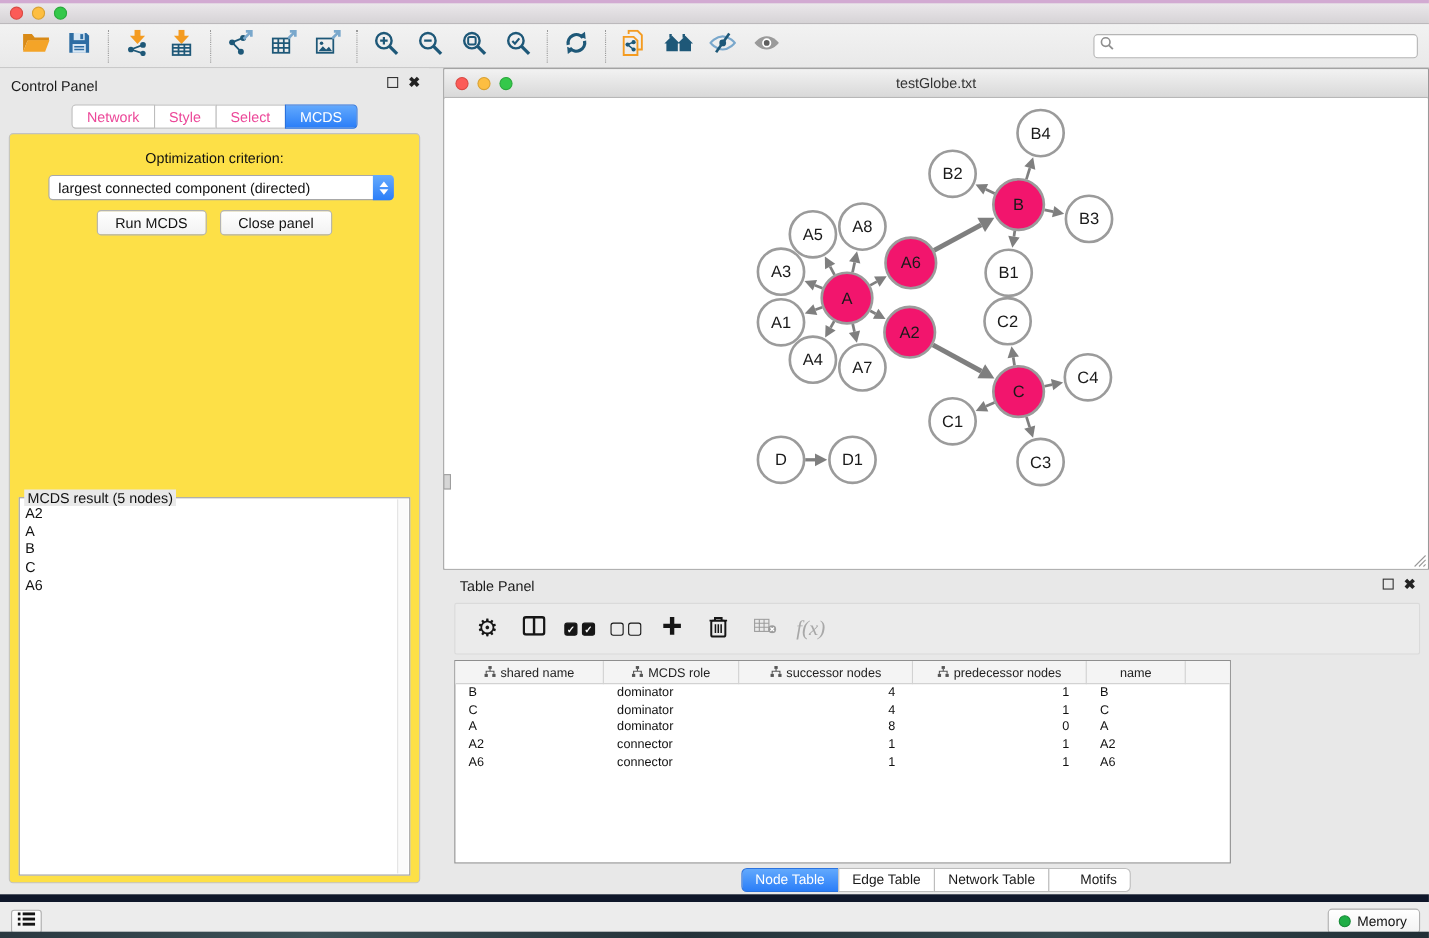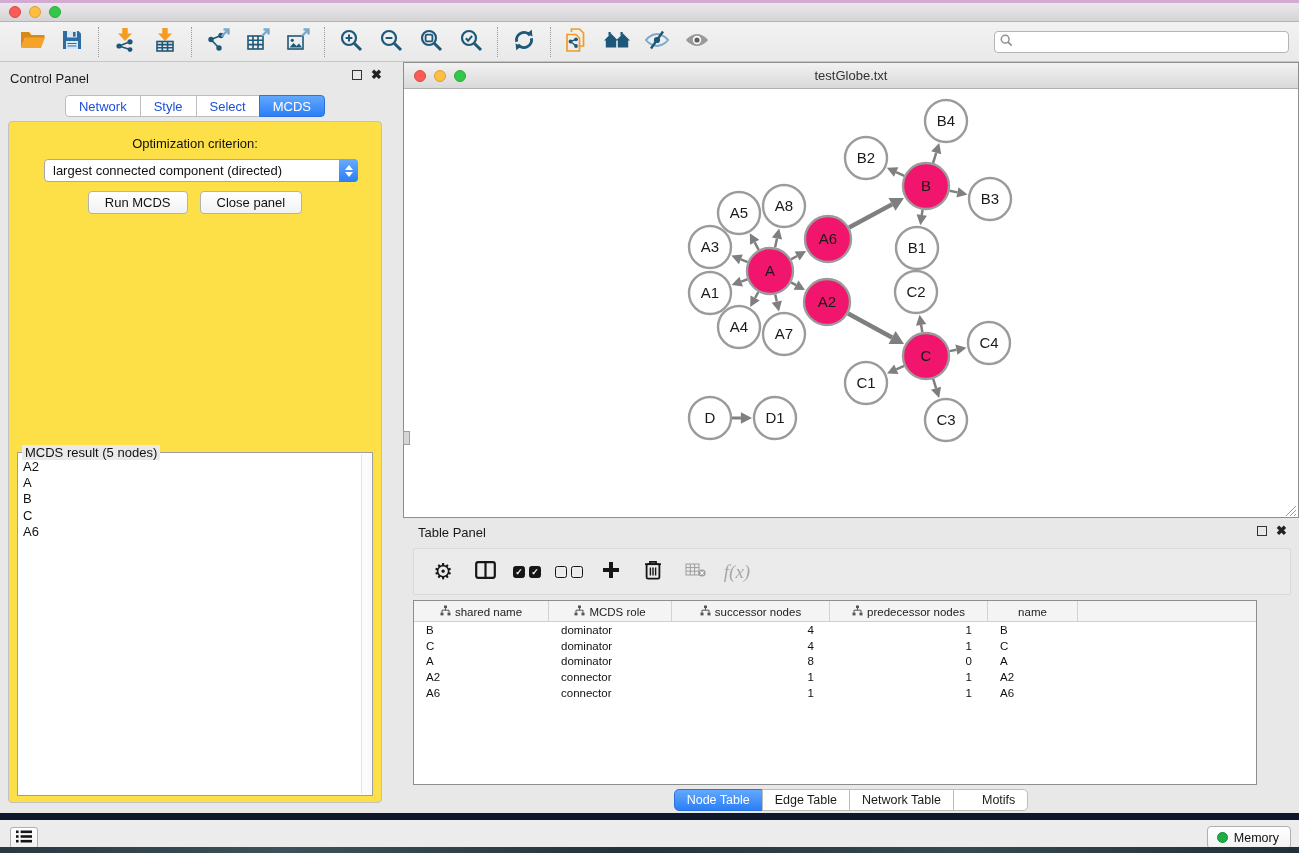--- a/index.html
+++ b/index.html
@@ -29,21 +29,21 @@
 
   
   #control-panel { position:absolute; left:0; top:62px; width:390px; height:751px; background:#e8e8e8; }
   .panel-header { position:absolute; left:10px; top:9px; font-size:13px; color:#1a1a1a; }
   .win-icons { position:absolute; right:8px; top:8px; display:flex; gap:9px; align-items:center; }
   .float-icon { width:10px; height:10px; border:1.6px solid #333; display:inline-block; }
   .close-icon { font-size:13px; font-weight:bold; color:#222; line-height:10px; }
   .seg-row { position:absolute; left:0; right:0; display:flex; justify-content:center; }
   #cp-tabs { top:33px; }
   .seg-btn { height:22px; padding:0 13px; background:#fff; border:1px solid #bdbdbd; margin-left:-1px;
-    font-size:13px; color:#1d4ed8; display:flex; align-items:center; cursor:default; }
+    font-size:13px; color:#ec4899; display:flex; align-items:center; cursor:default; }
   .seg-btn:first-child { border-radius:4px 0 0 4px; margin-left:0; }
   .seg-btn:last-child { border-radius:0 4px 4px 0; }
   .seg-btn.active { background:linear-gradient(#62a9fd,#2b7ef8); border-color:#2b72dd; color:#fff; }
   .cp-body { position:absolute; left:8px; top:59px; width:374px; height:682px; background:#fde047;
     border:1px solid #c2c2c2; border-radius:4px; }
   .opt-label { position:absolute; left:0; right:0; top:14px; text-align:center; font-size:13px; color:#111; }
   .dropdown { position:absolute; left:35px; top:37px; width:314px; height:23px; background:#fff;
     border:1px solid #a8a8a8; border-radius:4px; display:flex; align-items:center; }
   .dropdown .dd-text { flex:1; font-size:13px; color:#111; padding-left:8px; white-space:nowrap; overflow:hidden; }
   .dd-stepper { width:19px; height:23px; margin-right:-1px; border-radius:0 4px 4px 0;
@@ -73,21 +73,21 @@
   
   #table-panel { position:absolute; left:403px; top:518px; width:896px; height:295px; background:#e8e8e8; }
   .tp-toolbar { position:absolute; left:10px; top:30px; width:878px; height:47px; background:#ebebeb;
     border:1px solid #dadada; border-radius:2px; display:flex; align-items:center; padding-left:14px; gap:12px; }
   .tp-btn { min-width:30px; height:34px; display:flex; align-items:center; justify-content:center; cursor:default; }
   .gear-glyph { font-size:22px; color:#161616; line-height:22px; }
   .cb-pair { display:flex; gap:4px; }
   .cb { width:12px; height:12px; border:1.7px solid #161616; border-radius:2.5px; display:flex; align-items:center; justify-content:center; }
   .cb.checked { background:#161616; color:#fff; font-size:9px; font-weight:bold; }
   .fx-label { font-family:"Liberation Serif", serif; font-style:italic; font-size:19px; color:#a8a8a8; }
-  .tp-table { position:absolute; left:10px; top:82px; width:844px; height:185px; background:#fff; border:1px solid #8e8e8e; }
+  .tp-table { position:absolute; left:10px; top:82px; width:706px; height:185px; background:#fff; border:1px solid #8e8e8e; }
   .tp-head { position:absolute; left:0; top:0; right:0; height:21px; background:#f4f4f4; border-bottom:1px solid #cfcfcf; display:flex; }
   .th-cell { height:21px; display:flex; align-items:center; justify-content:center; gap:4px;
     border-right:1px solid #d2d2d2; font-size:11.5px; color:#222; }
   .th-cell:last-child { border-right:none; }
   .tp-rows { position:absolute; left:0; top:21px; right:0; bottom:0; }
   .t-row { display:flex; height:15.8px; align-items:center; }
   .t-cell { font-size:11.5px; color:#111; white-space:nowrap; overflow:hidden; }
   .t-cell.left { text-align:left; padding-left:12px; }
   .t-cell.right { text-align:right; padding-right:16px; }
   #tp-tabs { top:271px; }

